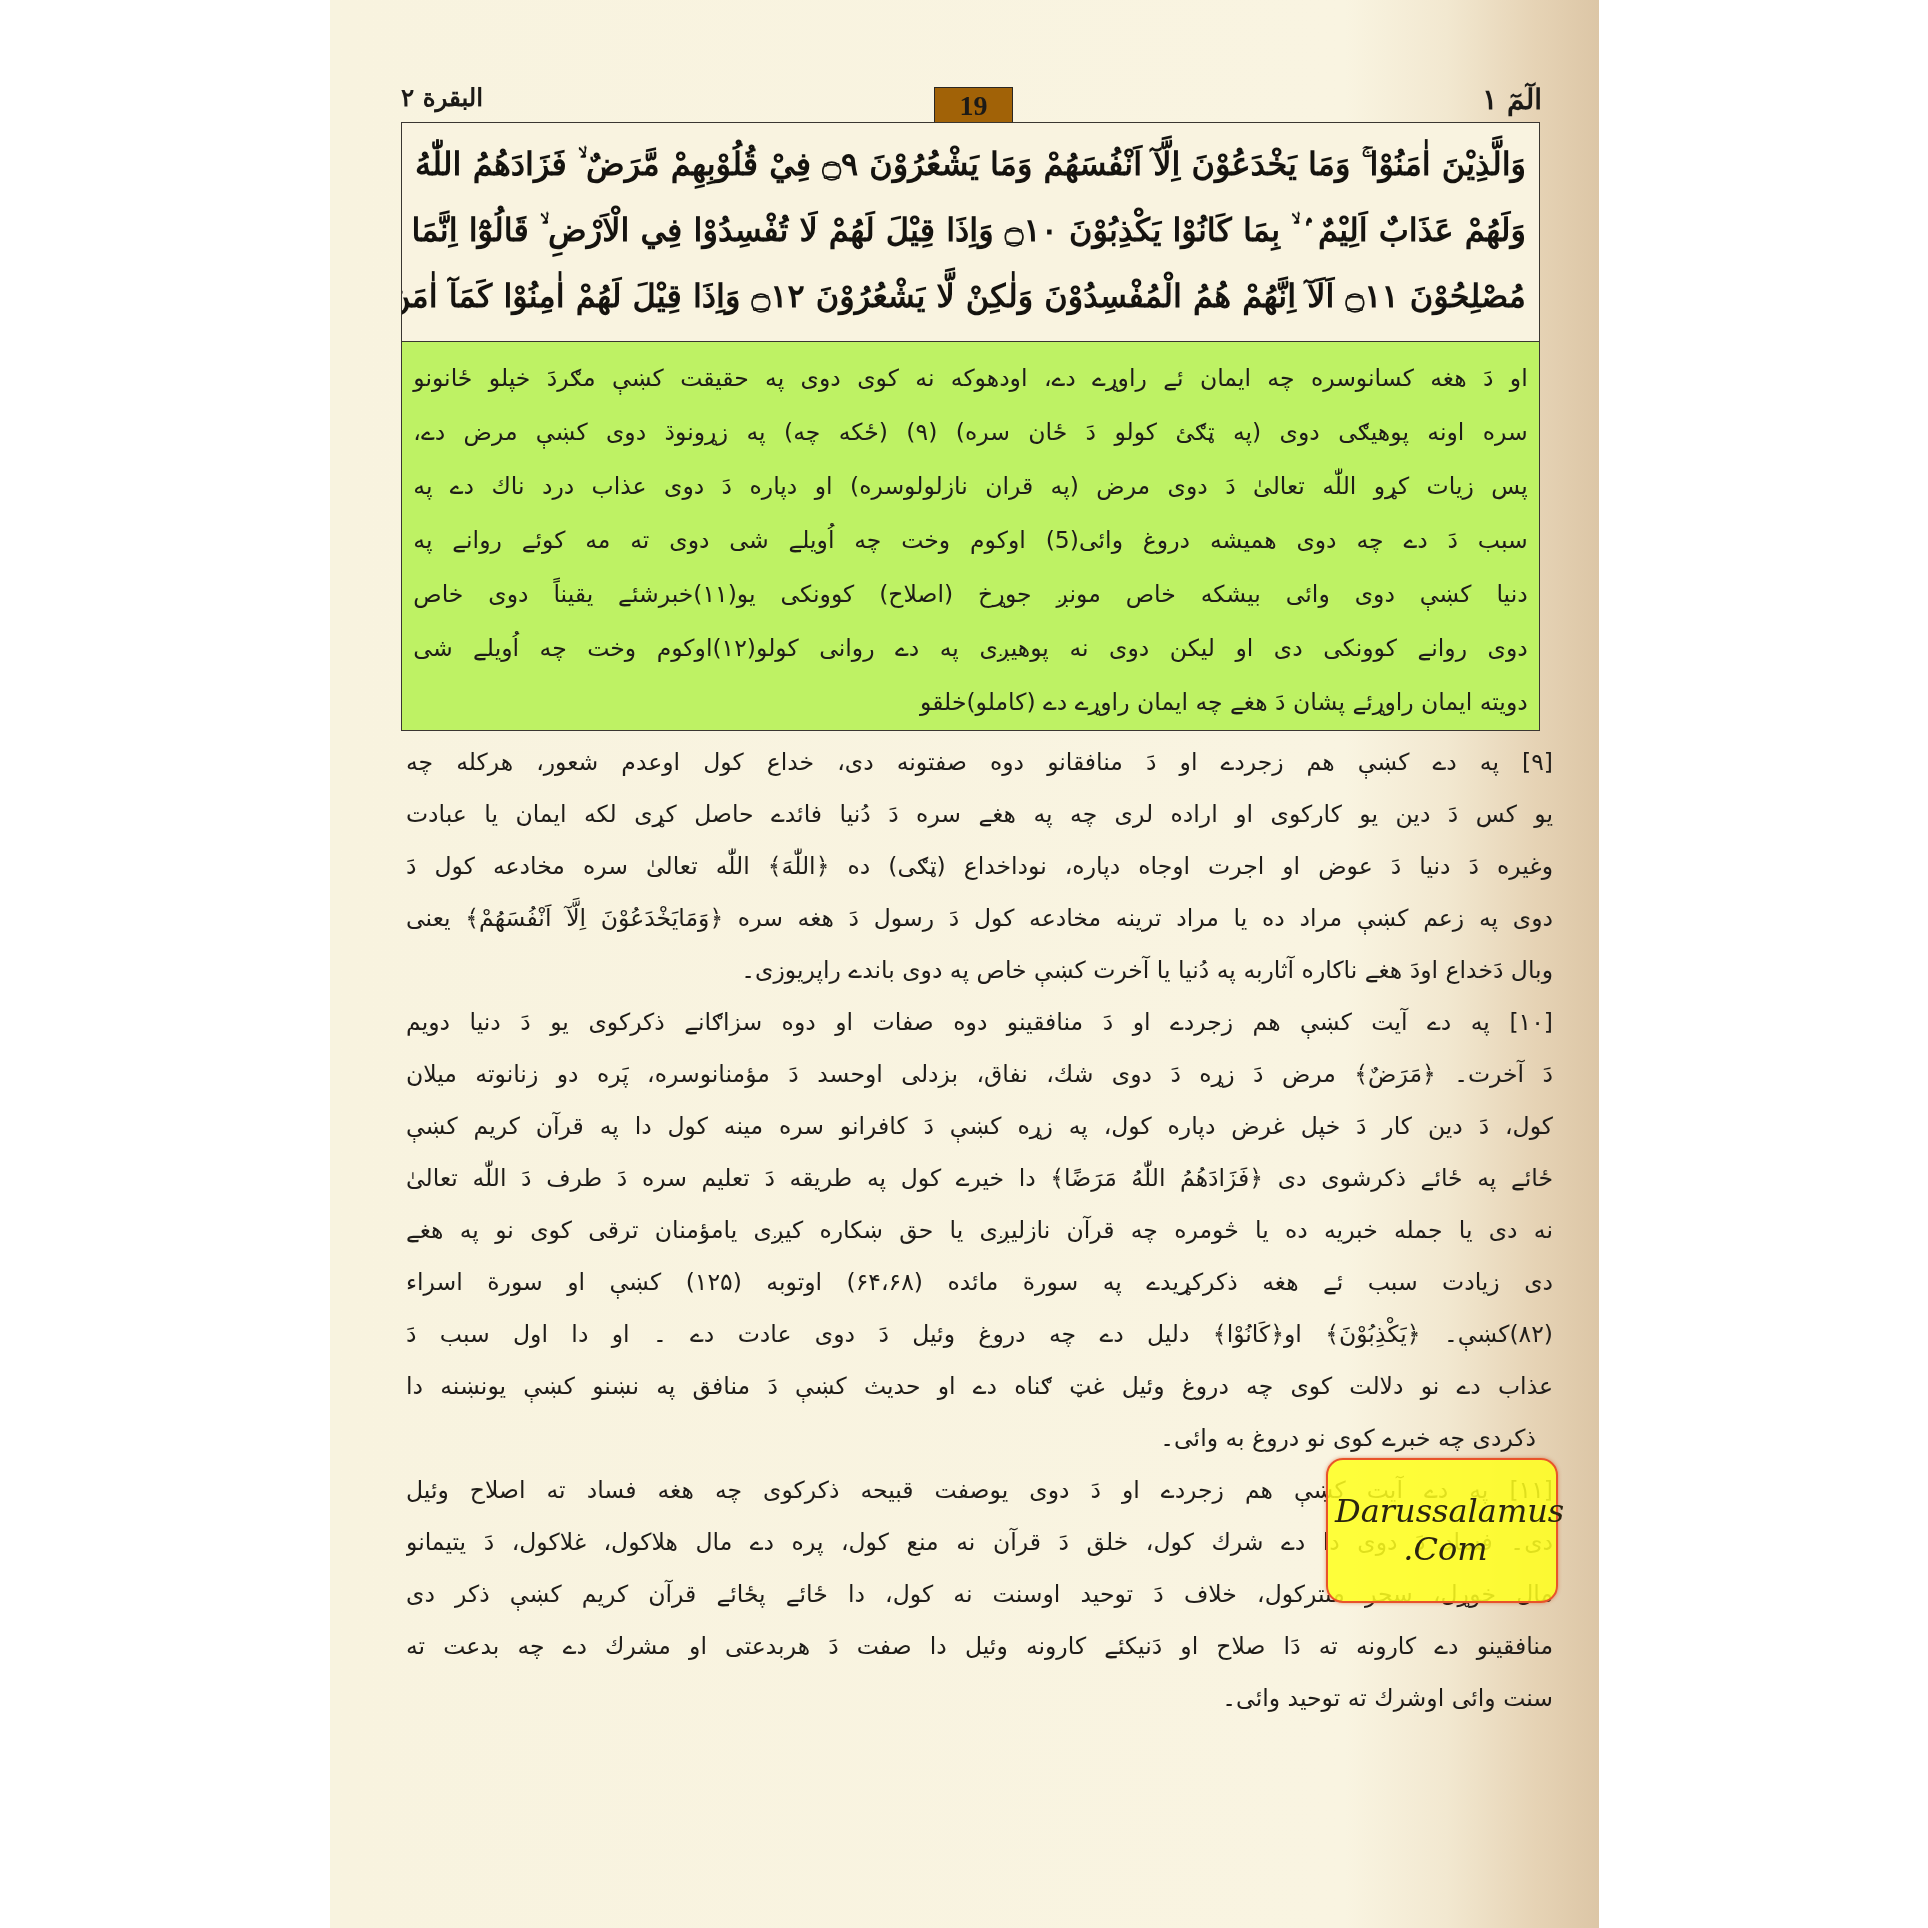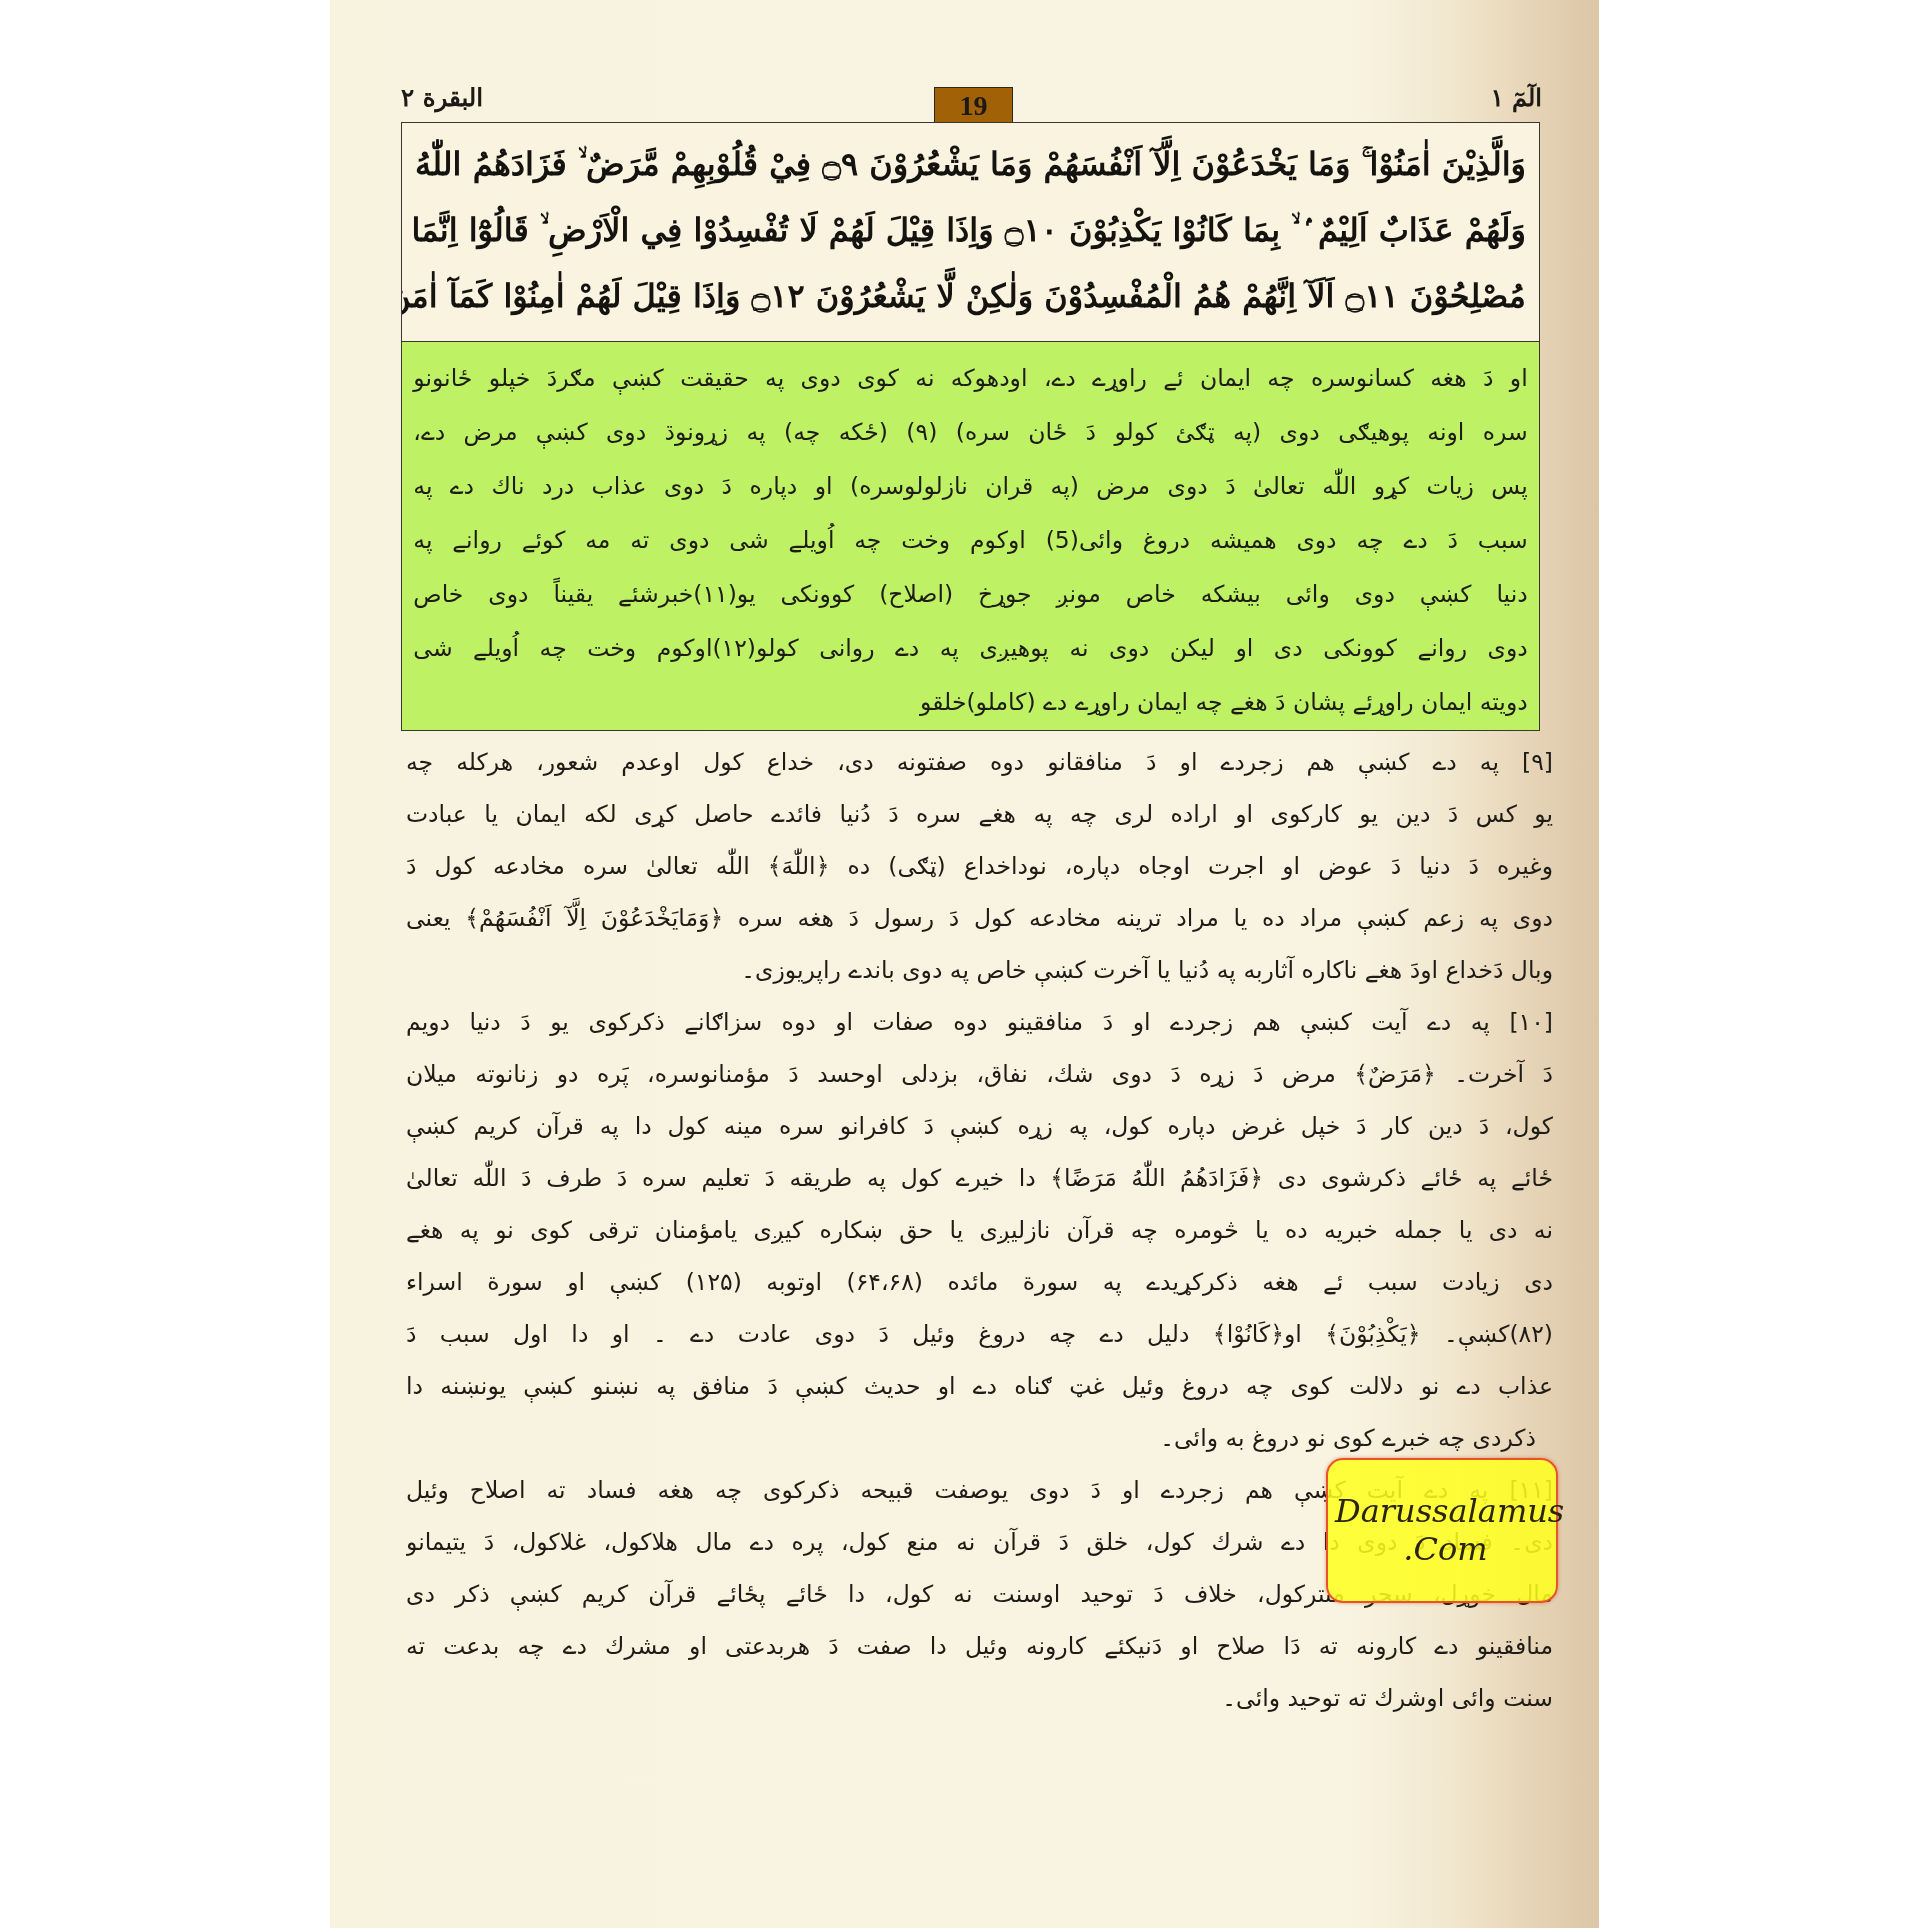--- a/index.html
+++ b/index.html
@@ -2,21 +2,21 @@
 <html style="font-size:15px"><head>
 <meta charset="utf-8">
 <style>
   html, body { margin:0; padding:0; }
   body { width:1928px; height:1928px; background:#ffffff; position:relative; overflow:hidden; }
   .page {
     position:absolute; left:330px; top:0; width:1269px; height:1928px;
     background: linear-gradient(to right, #f8f3df 0%, #f9f4e1 80%, #f2e8d0 88%, #e6d3b5 95%, #dcc6a6 100%);
   }
   .header { position:absolute; left:401px; top:83px; width:1141px; height:40px; direction:rtl; }
-  .hdr-right { position:absolute; right:0; top:0; font-family:"DejaVu Serif", serif; font-size:24px; color:#1c1a17; font-weight:bold; }
+  .hdr-right { position:absolute; right:0; top:0; font-family:"DejaVu Serif", serif; font-size:28px; color:#1c1a17; font-weight:bold; }
   .hdr-left { position:absolute; left:0; top:0; font-family:"DejaVu Serif", serif; font-size:24.5px; color:#1c1a17; font-weight:bold; }
   .page-num {
     position:absolute; left:533px; top:3.8px; width:77px; height:36px;
     border:1.9px solid #2a2723; border-bottom:none; background:#a16207;
     font-family:"Liberation Serif", serif; font-size:28px; font-weight:bold; text-align:center; line-height:36px; color:#1c1a17; direction:ltr;
   }
   .verse-box {
     position:absolute; left:401px; top:122px; width:1137px; height:218px;
     border:1.9px solid #3a3631; background:#f9f3e0; direction:rtl;
     box-sizing:content-box;

